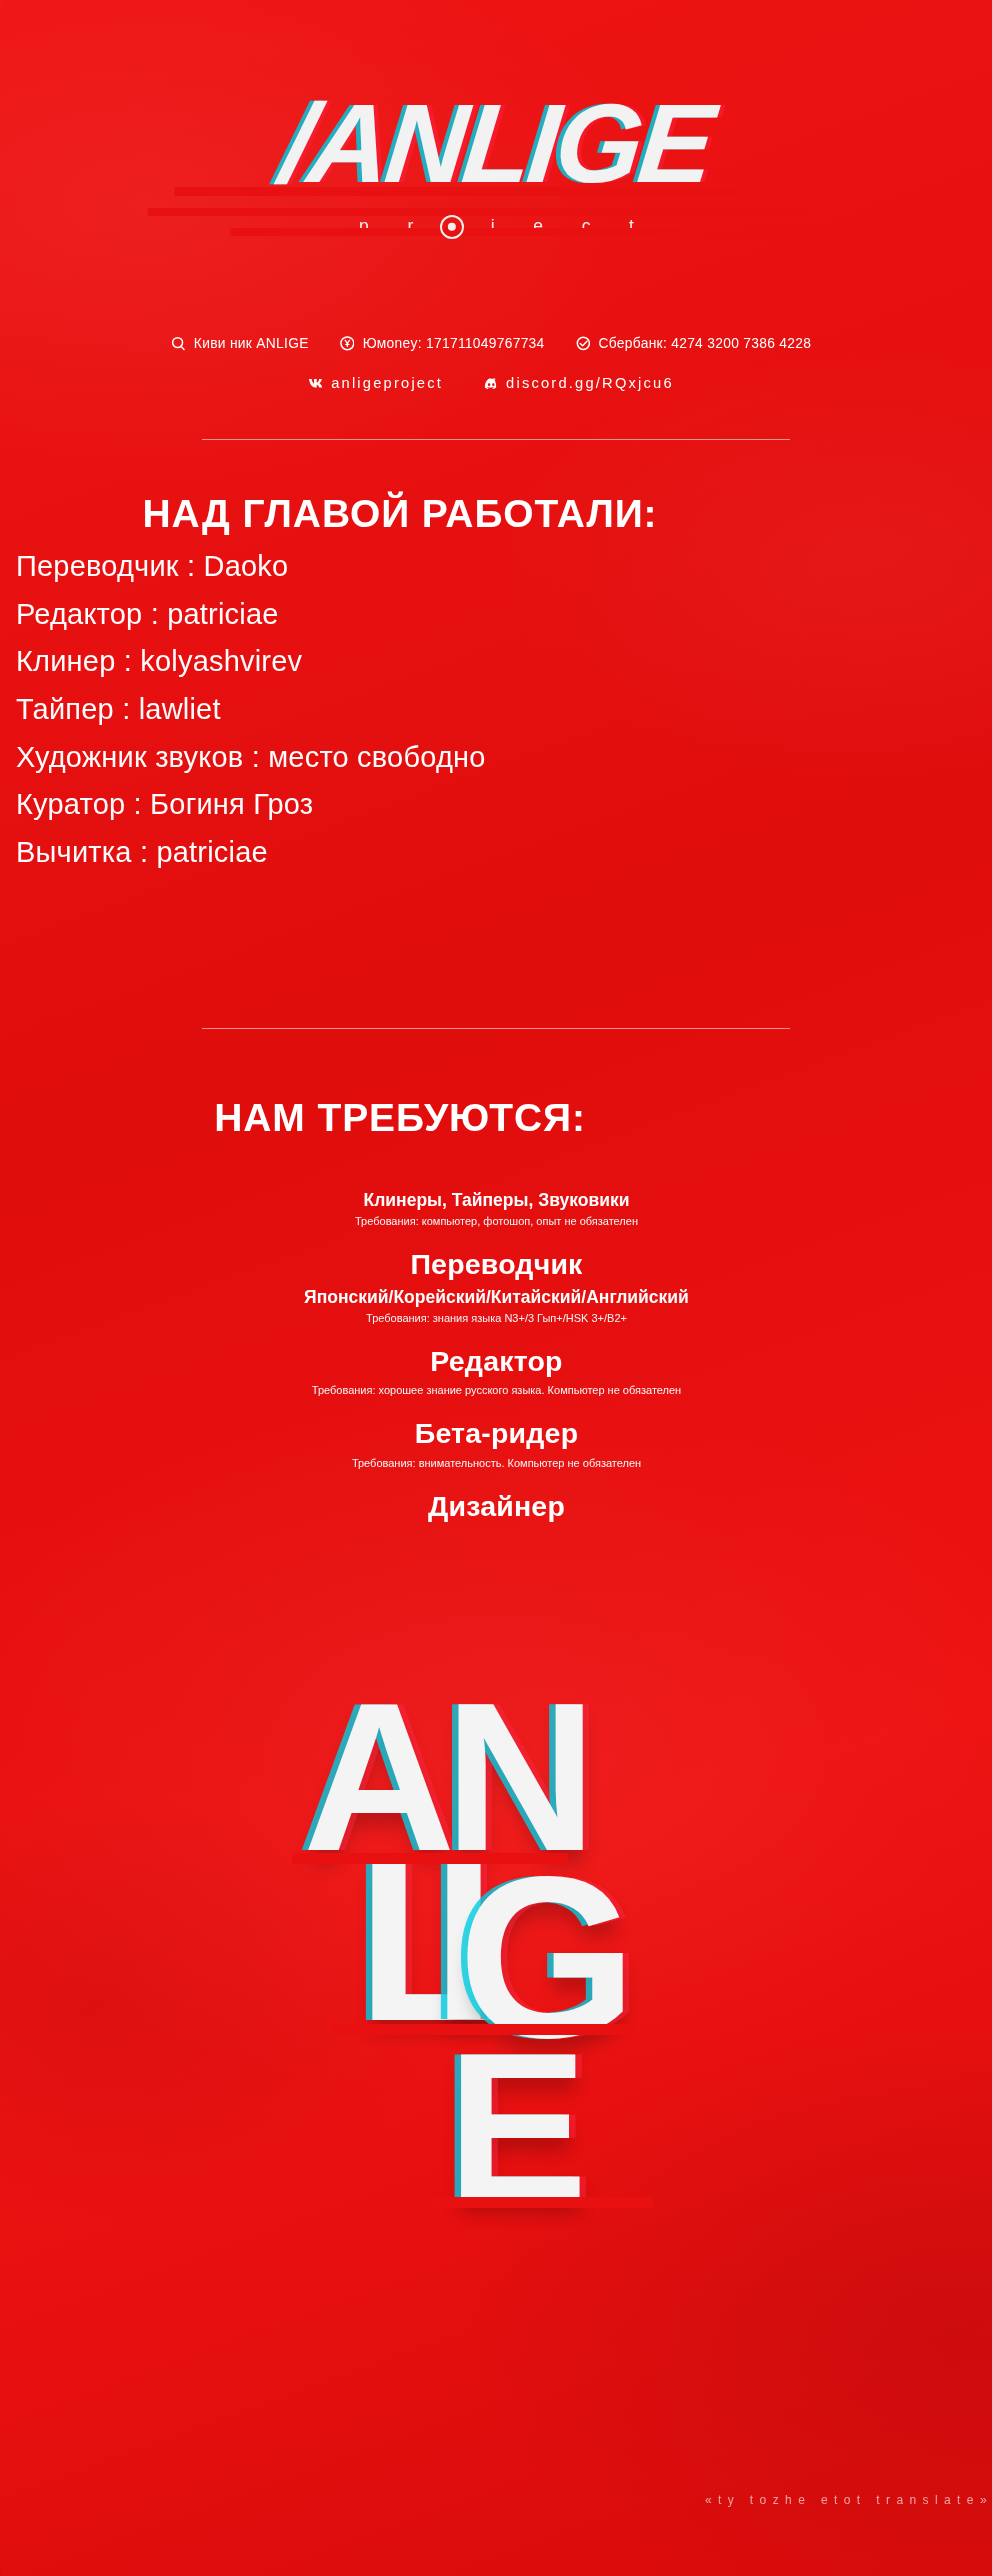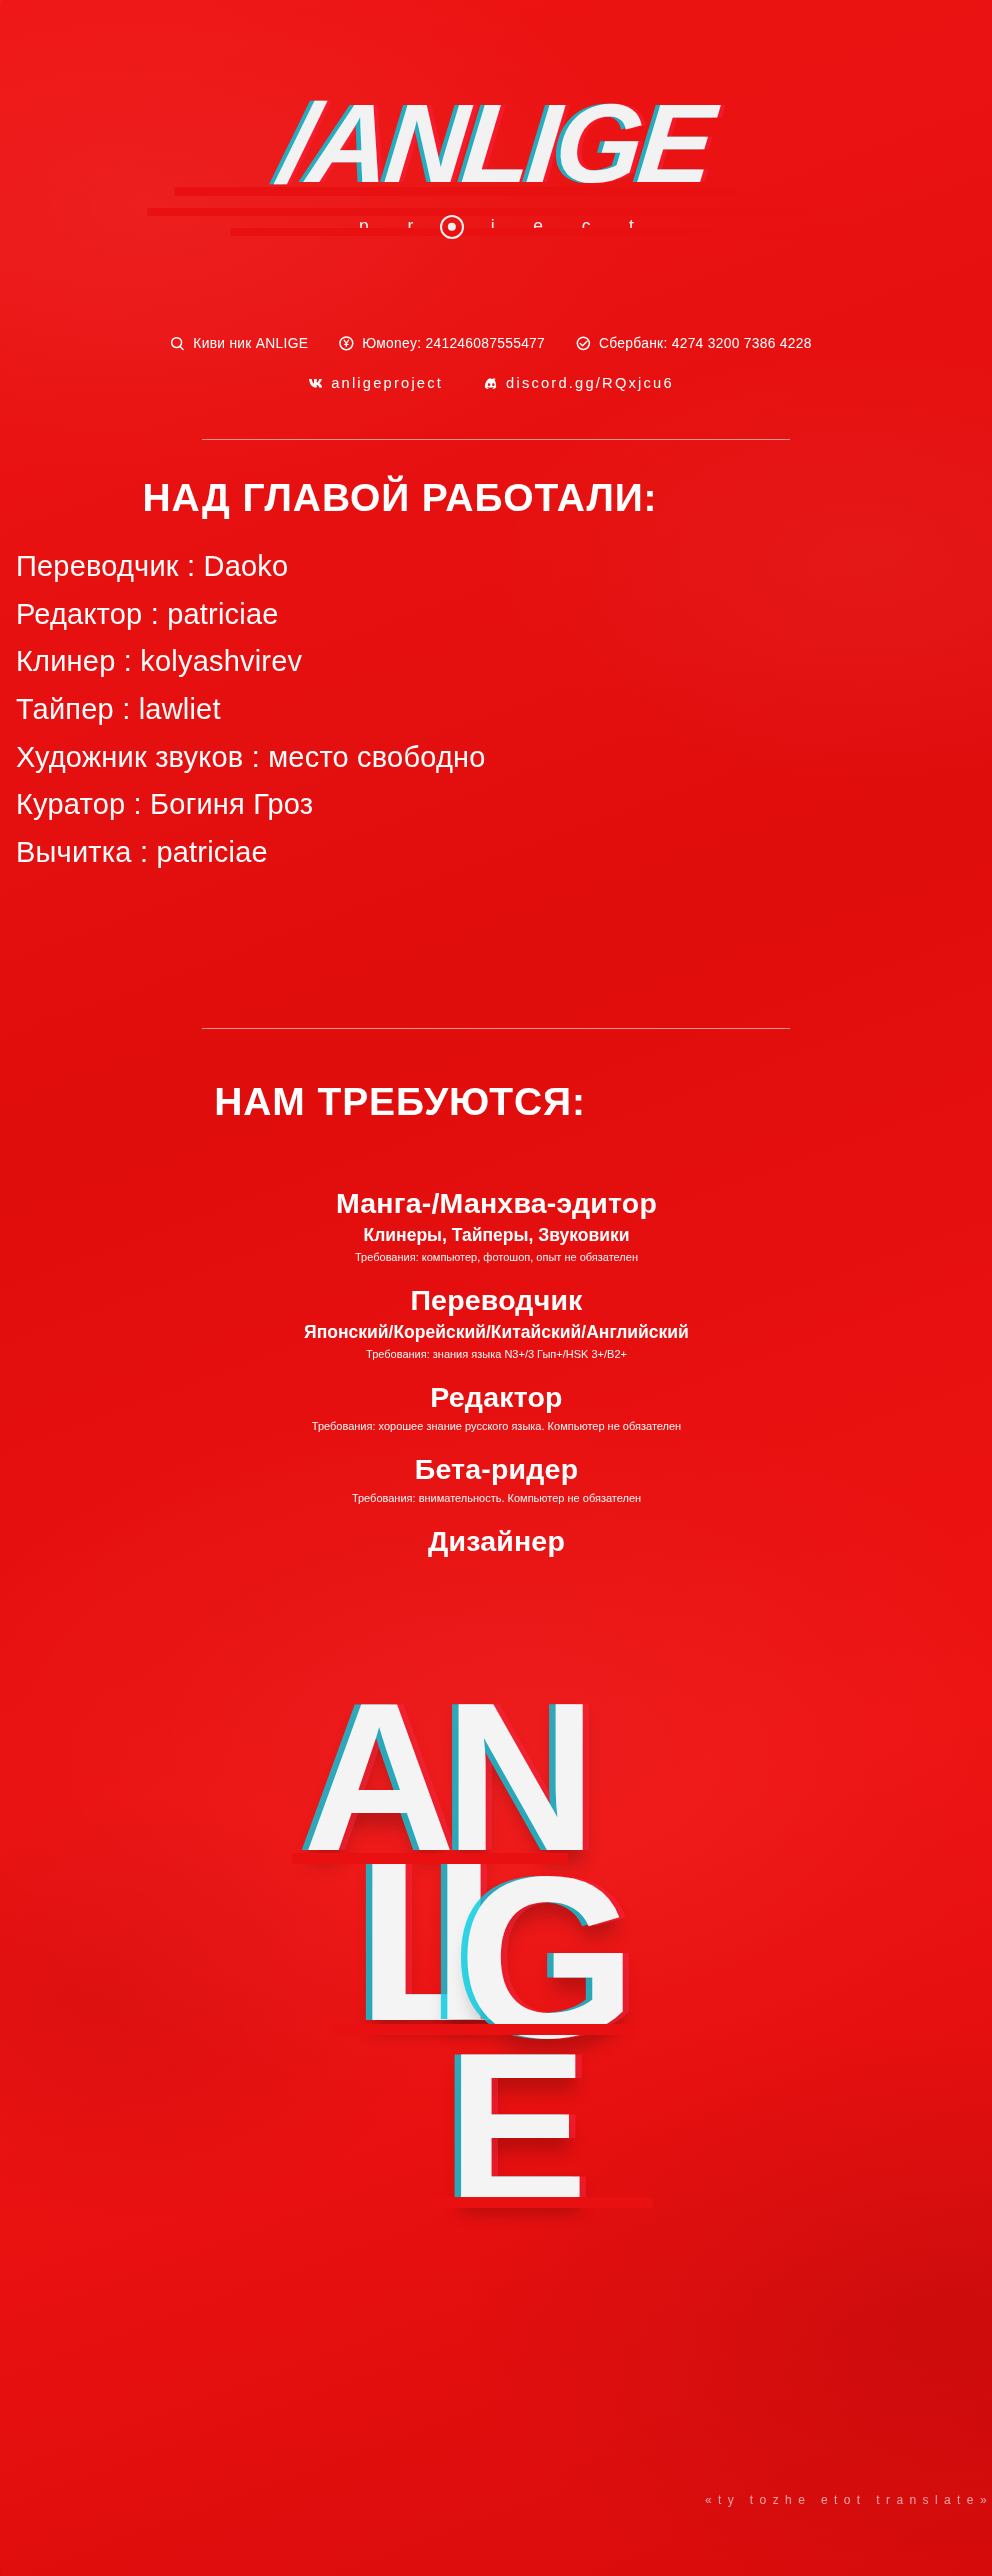--- a/index.html
+++ b/index.html
@@ -96,21 +96,21 @@
   .divider {
     position: absolute; left: 202px; width: 588px; height: 0.9px;
     background: rgba(255,255,255,0.55);
   }
   .divider.d1 { top: 439px; }
   .divider.d2 { top: 1028px; }
 
   
   .section-title {
     position: absolute; left: 0; width: 800px; text-align: center;
-    color: #ffffff; font-weight: 700; letter-spacing: 0.9px;
+    color: #ffffff; font-weight: 700; letter-spacing: 0.9px; margin-top: 16px;
   }
   .credits-title { top: 476px; font-size: 39px; }
   .credits-list {
     position: absolute; top: 550px; left: 16px; width: 993px;
     display: flex; flex-direction: column; align-items: flex-start; gap: 14.7px;
   }
   .credit-line {
     color: #fdfdfd; font-size: 29px; font-weight: 400; letter-spacing: 0.2px;
     text-align: center;
   }
@@ -199,21 +199,21 @@
       </span>
       <span>Киви ник ANLIGE</span>
     </div>
     <div class="contact-item">
       <span class="ci-icon">
         <svg width="14.7" height="14.7" viewBox="0 0 16 16">
             <circle cx="8" cy="8" r="7" fill="none" stroke="#fff" stroke-width="1.6"></circle>
             <path d="M5.6 4.6l2.4 3.4 2.4-3.4M8 8v3.4M6.3 9.2h3.4" stroke="#fff" stroke-width="1.4" fill="none" stroke-linecap="round"></path>
           </svg>
       </span>
-      <span>Юмоney: 241246087555477</span>
+      <span>Юмоney: 171711049767734</span>
     </div>
     <div class="contact-item">
       <span class="ci-icon">
         <svg width="14.7" height="14.7" viewBox="0 0 16 16">
             <circle cx="8" cy="8" r="6.6" fill="none" stroke="#fff" stroke-width="1.6"></circle>
             <path d="M4.6 8.2l2.6 2.4L12 5.6" stroke="#fff" stroke-width="1.6" fill="none" stroke-linecap="round" stroke-linejoin="round"></path>
           </svg>
       </span>
       <span>Сбербанк: 4274 3200 7386 4228</span>
     </div>
@@ -249,21 +249,20 @@
     <div class="credit-line">Художник звуков : место свободно</div>
     <div class="credit-line">Куратор : Богиня Гроз</div>
     <div class="credit-line">Вычитка : patriciae</div>
   </div>
 
   <div class="divider d2"></div>
 
   <div class="section-title vac-title">НАМ ТРЕБУЮТСЯ:</div>
   <div class="vac-list">
     <div class="vac-block">
-      <div class="vac-role">Манга-/Манхва-эдитор</div>
       <div class="vac-sub">Клинеры, Тайперы, Звуковики</div>
       <div class="vac-req">Требования: компьютер, фотошоп, опыт не обязателен</div>
     </div>
     <div class="vac-block">
       <div class="vac-role">Переводчик</div>
       <div class="vac-sub">Японский/Корейский/Китайский/Английский</div>
       <div class="vac-req">Требования: знания языка N3+/3 Гып+/HSK 3+/B2+</div>
     </div>
     <div class="vac-block">
       <div class="vac-role">Редактор</div>

